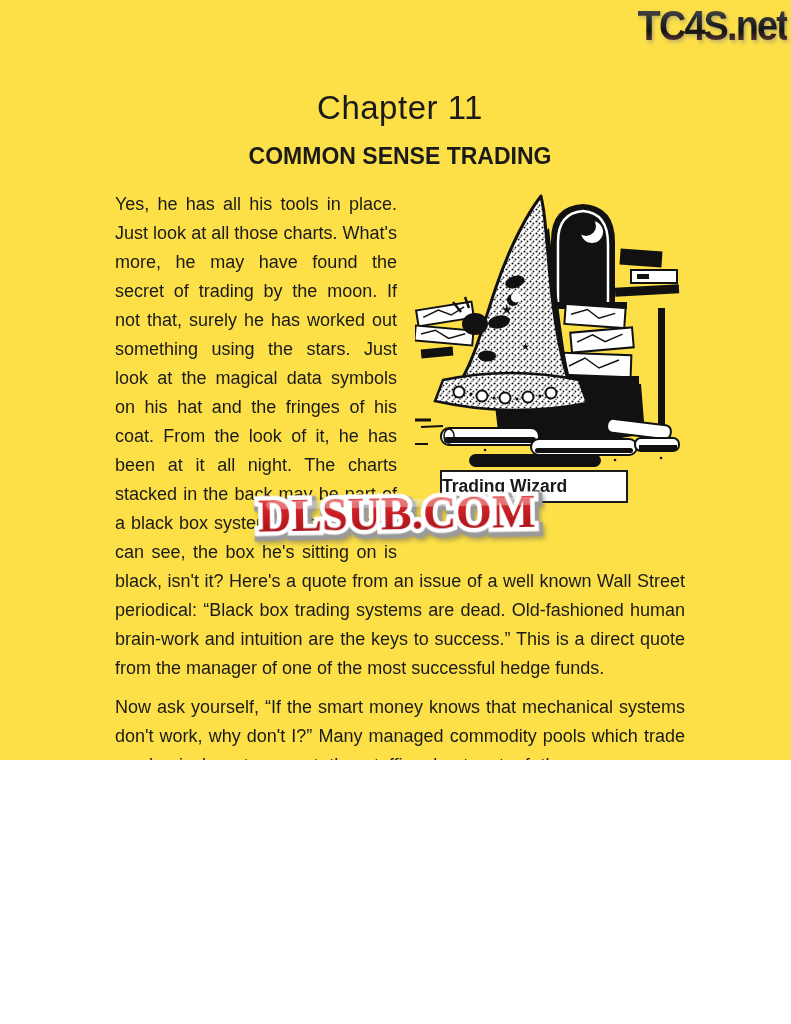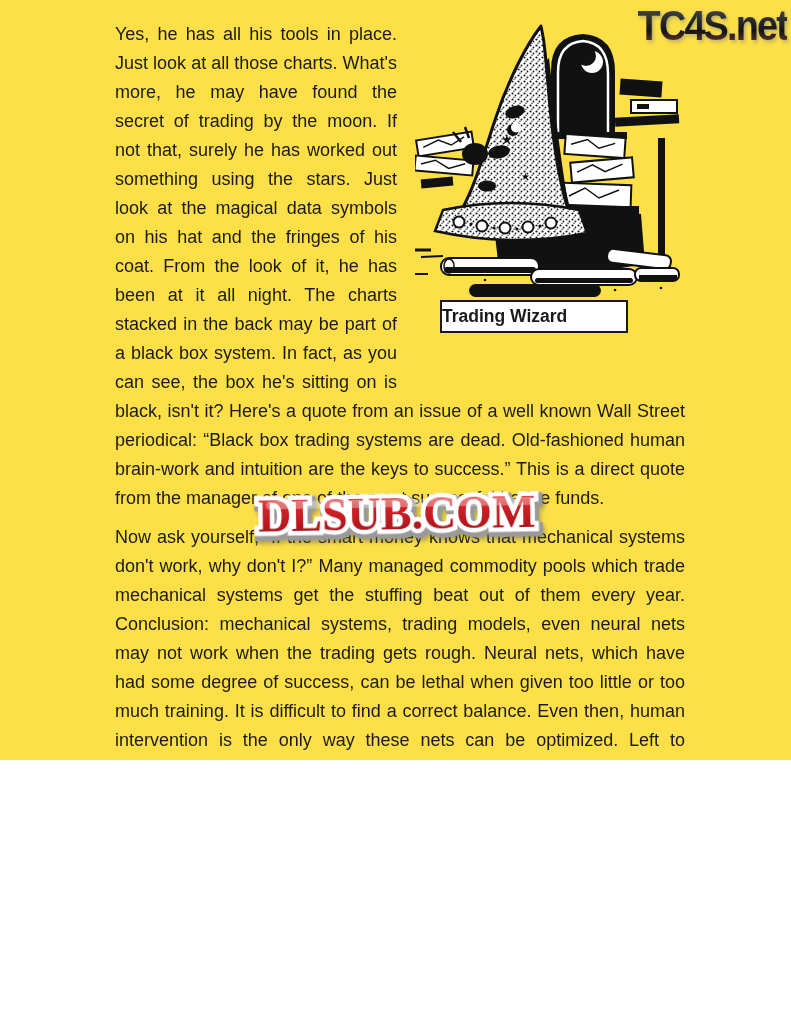--- a/index.html
+++ b/index.html
@@ -52,20 +52,22 @@
   .txlogo { position:absolute; right:2px; top:976px; }
 </style>
 </head>
 <body>
 
 <div class="page">
 
   <div class="tc4s">TC4S.net</div>
 
   <div class="content">
+    <h1 class="chapter">Chapter 11</h1>
+    <h2 class="subtitle">COMMON SENSE TRADING</h2>
 
 
     <div class="p1wrap">
       <div class="figure">
         <svg class="illu" width="268" height="282" viewBox="0 0 268 282">
           <defs>
             <pattern id="sp2" width="6" height="6" patternUnits="userSpaceOnUse">
               <rect width="6" height="6" fill="#ffffff"></rect>
               <circle cx="1.5" cy="1.5" r="1.1" fill="#1a1a1a"></circle>
               <circle cx="4.5" cy="3.5" r="0.9" fill="#1a1a1a"></circle>

